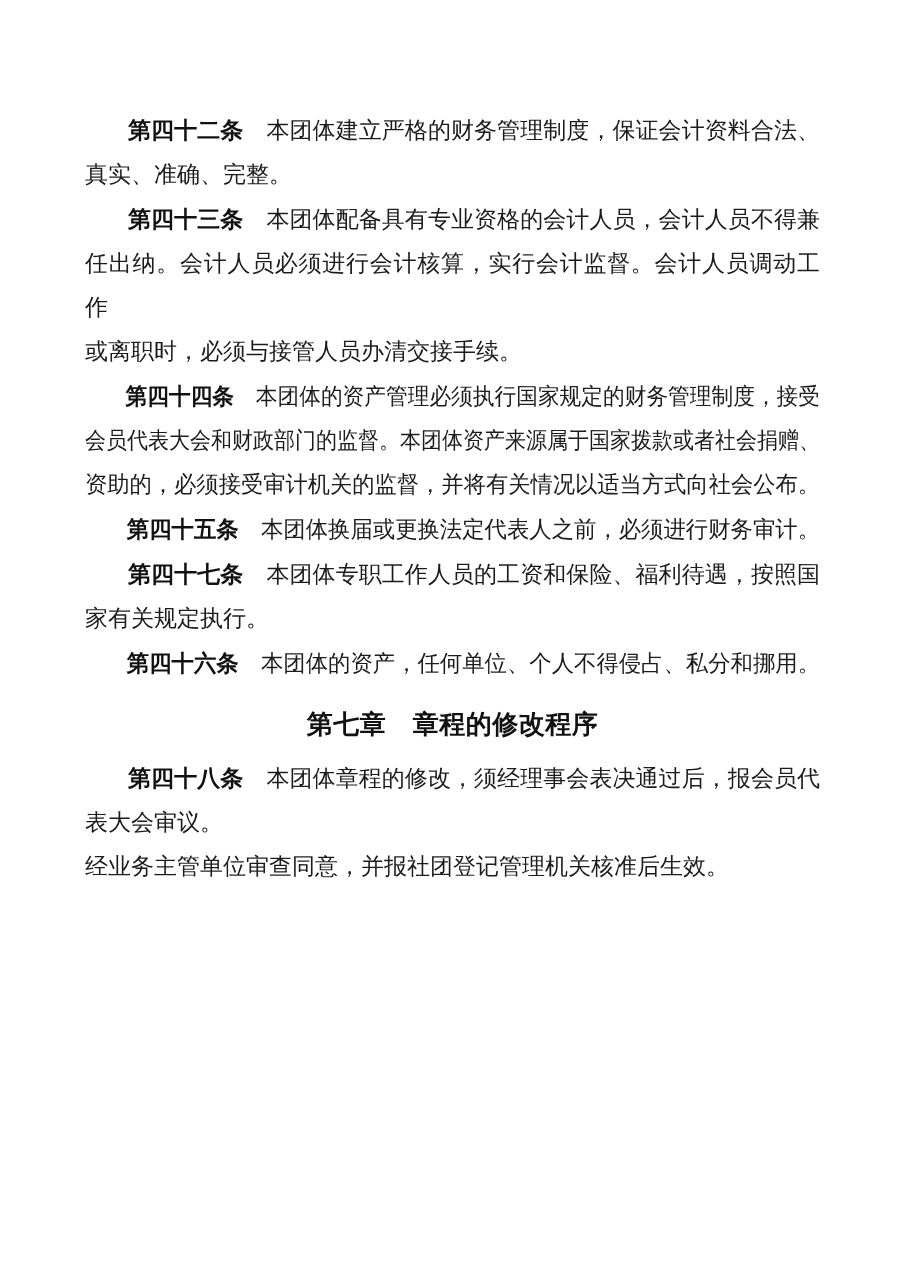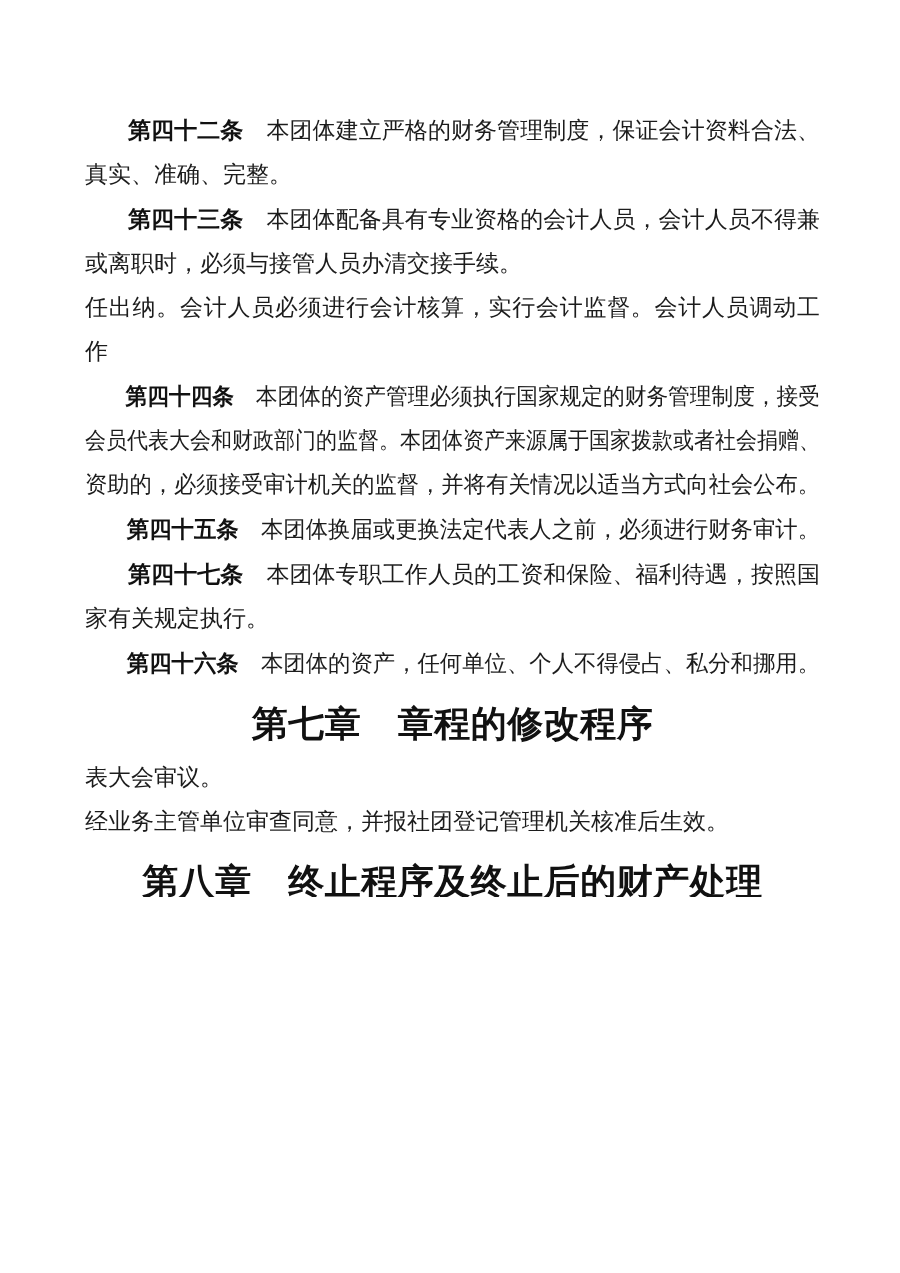--- a/index.html
+++ b/index.html
@@ -34,21 +34,21 @@
   .line.indent { text-indent: 43px; }
   .art-head {
     font-weight: 700;
     font-family: "Liberation Sans", "DejaVu Sans", sans-serif;
     color: #111111;
   }
   .chapter {
     margin: 16px 0 10px 0;
     text-align: center;
     font-weight: 700;
-    font-size: 36px;
+    font-size: 26px;
     line-height: 44px;
     color: #111111;
     font-family: "Liberation Sans", "DejaVu Sans", sans-serif;
     letter-spacing: 0.5px;
   }
   .page-number {
     margin-top: 18px;
     text-align: right;
     font-size: 24px;
     line-height: 44px;
@@ -63,22 +63,22 @@
 <div class="page">
   <div class="content">
 
     <div class="para">
       <div class="line indent fill" style=""><span class="art-head">第四十二条</span><span>　本团体建立严格的财务管理制度，保证会计资料合法、</span></div>
       <div class="line" style=""><span>真实、准确、完整。</span></div>
     </div>
 
     <div class="para">
       <div class="line indent fill" style=""><span class="art-head">第四十三条</span><span>　本团体配备具有专业资格的会计人员，会计人员不得兼</span></div>
+      <div class="line fill" style=""><span>任出纳。会计人员必须进行会计核算，实行会计监督。会计人员调动工作</span></div>
       <div class="line" style=""><span>或离职时，必须与接管人员办清交接手续。</span></div>
-      <div class="line fill" style=""><span>任出纳。会计人员必须进行会计核算，实行会计监督。会计人员调动工作</span></div>
     </div>
 
     <div class="para">
       <div class="line indent fill" style="white-space: nowrap; transform: scaleX(0.943517); transform-origin: 0px 50%;"><span class="art-head">第四十四条</span><span>　本团体的资产管理必须执行国家规定的财务管理制度，接受</span></div>
       <div class="line fill" style="white-space: nowrap; transform: scaleX(0.913043); transform-origin: 0px 50%;"><span>会员代表大会和财政部门的监督。本团体资产来源属于国家拨款或者社会捐赠、</span></div>
       <div class="line fill" style="white-space: nowrap; transform: scaleX(0.968379); transform-origin: 0px 50%;"><span>资助的，必须接受审计机关的监督，并将有关情况以适当方式向社会公布。</span></div>
     </div>
 
     <div class="para">
       <div class="line indent fill" style="white-space: nowrap; transform: scaleX(0.972222); transform-origin: 0px 50%;"><span class="art-head">第四十五条</span><span>　本团体换届或更换法定代表人之前，必须进行财务审计。</span></div>
@@ -89,20 +89,21 @@
       <div class="line" style=""><span>家有关规定执行。</span></div>
     </div>
 
     <div class="para">
       <div class="line indent fill" style="white-space: nowrap; transform: scaleX(0.972222); transform-origin: 0px 50%;"><span class="art-head">第四十六条</span><span>　本团体的资产，任何单位、个人不得侵占、私分和挪用。</span></div>
     </div>
 
     <div class="chapter">第七章　章程的修改程序</div>
 
     <div class="para">
+      <div class="line indent fill" style=""><span class="art-head">第四十八条</span><span>　本团体章程的修改，须经理事会表决通过后，报会员代</span></div>
       <div class="line" style=""><span>表大会审议。</span></div>
     </div>
 
     <div class="para">
       <div class="line" style=""><span>经业务主管单位审查同意，并报社团登记管理机关核准后生效。</span></div>
     </div>
 
     <div class="chapter">第八章　终止程序及终止后的财产处理</div>
 
 

